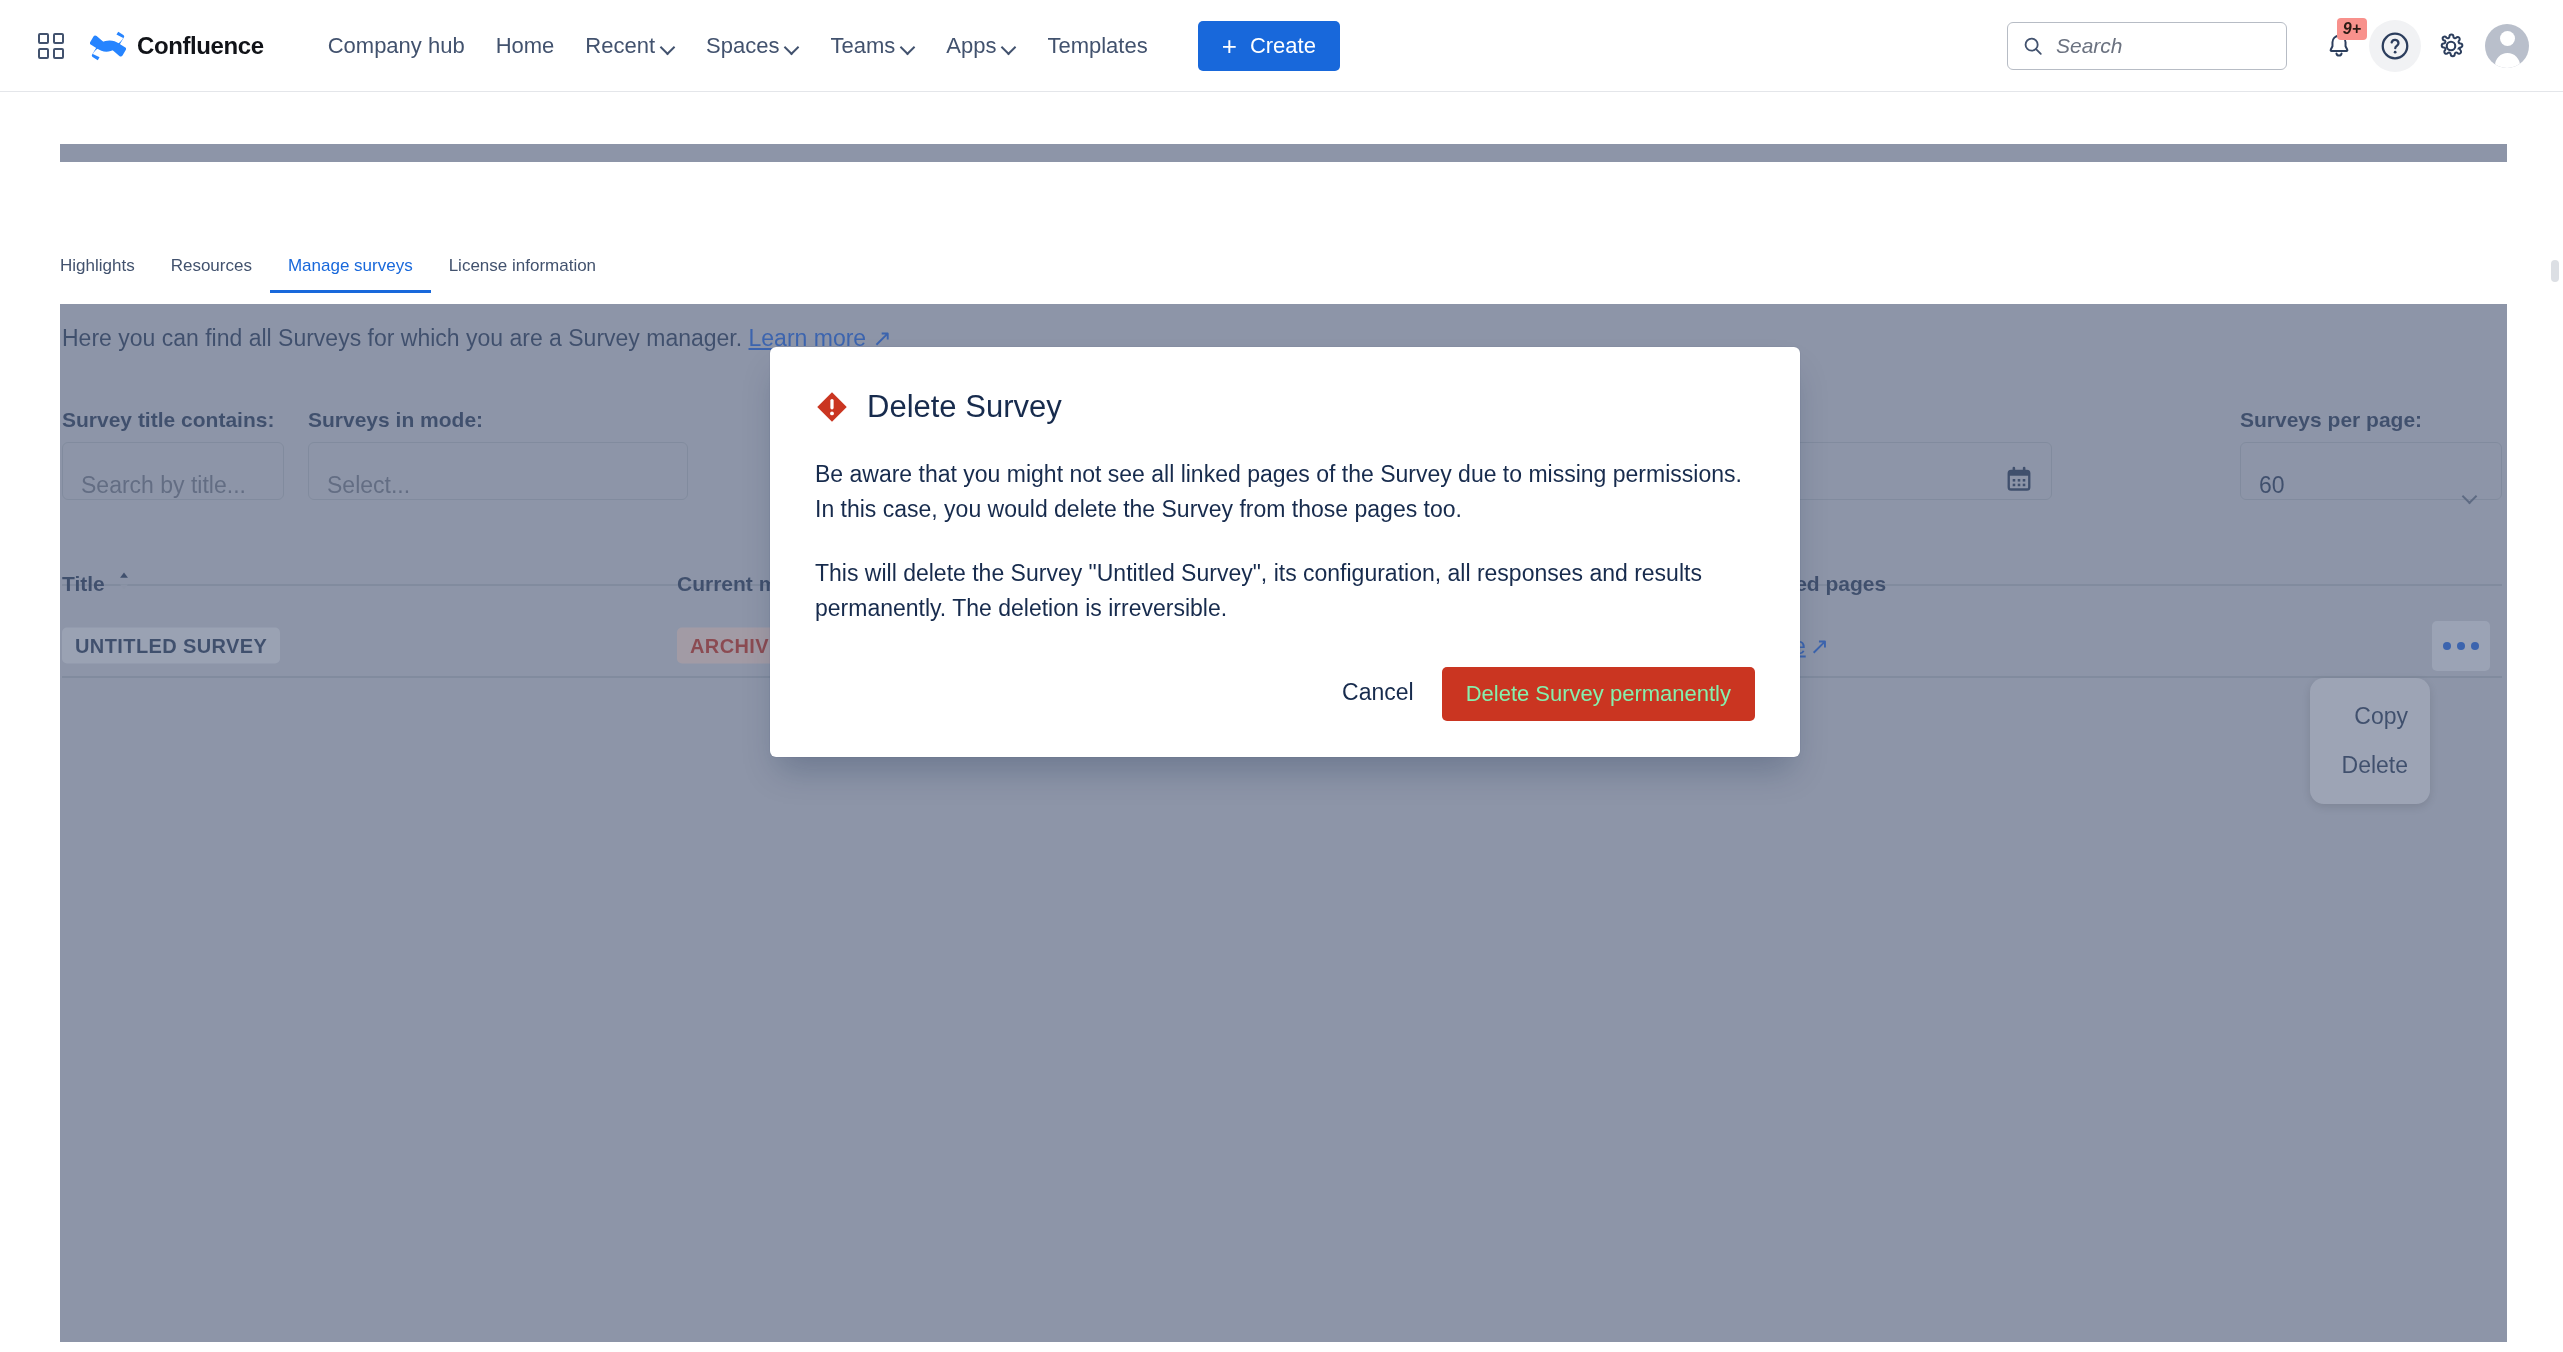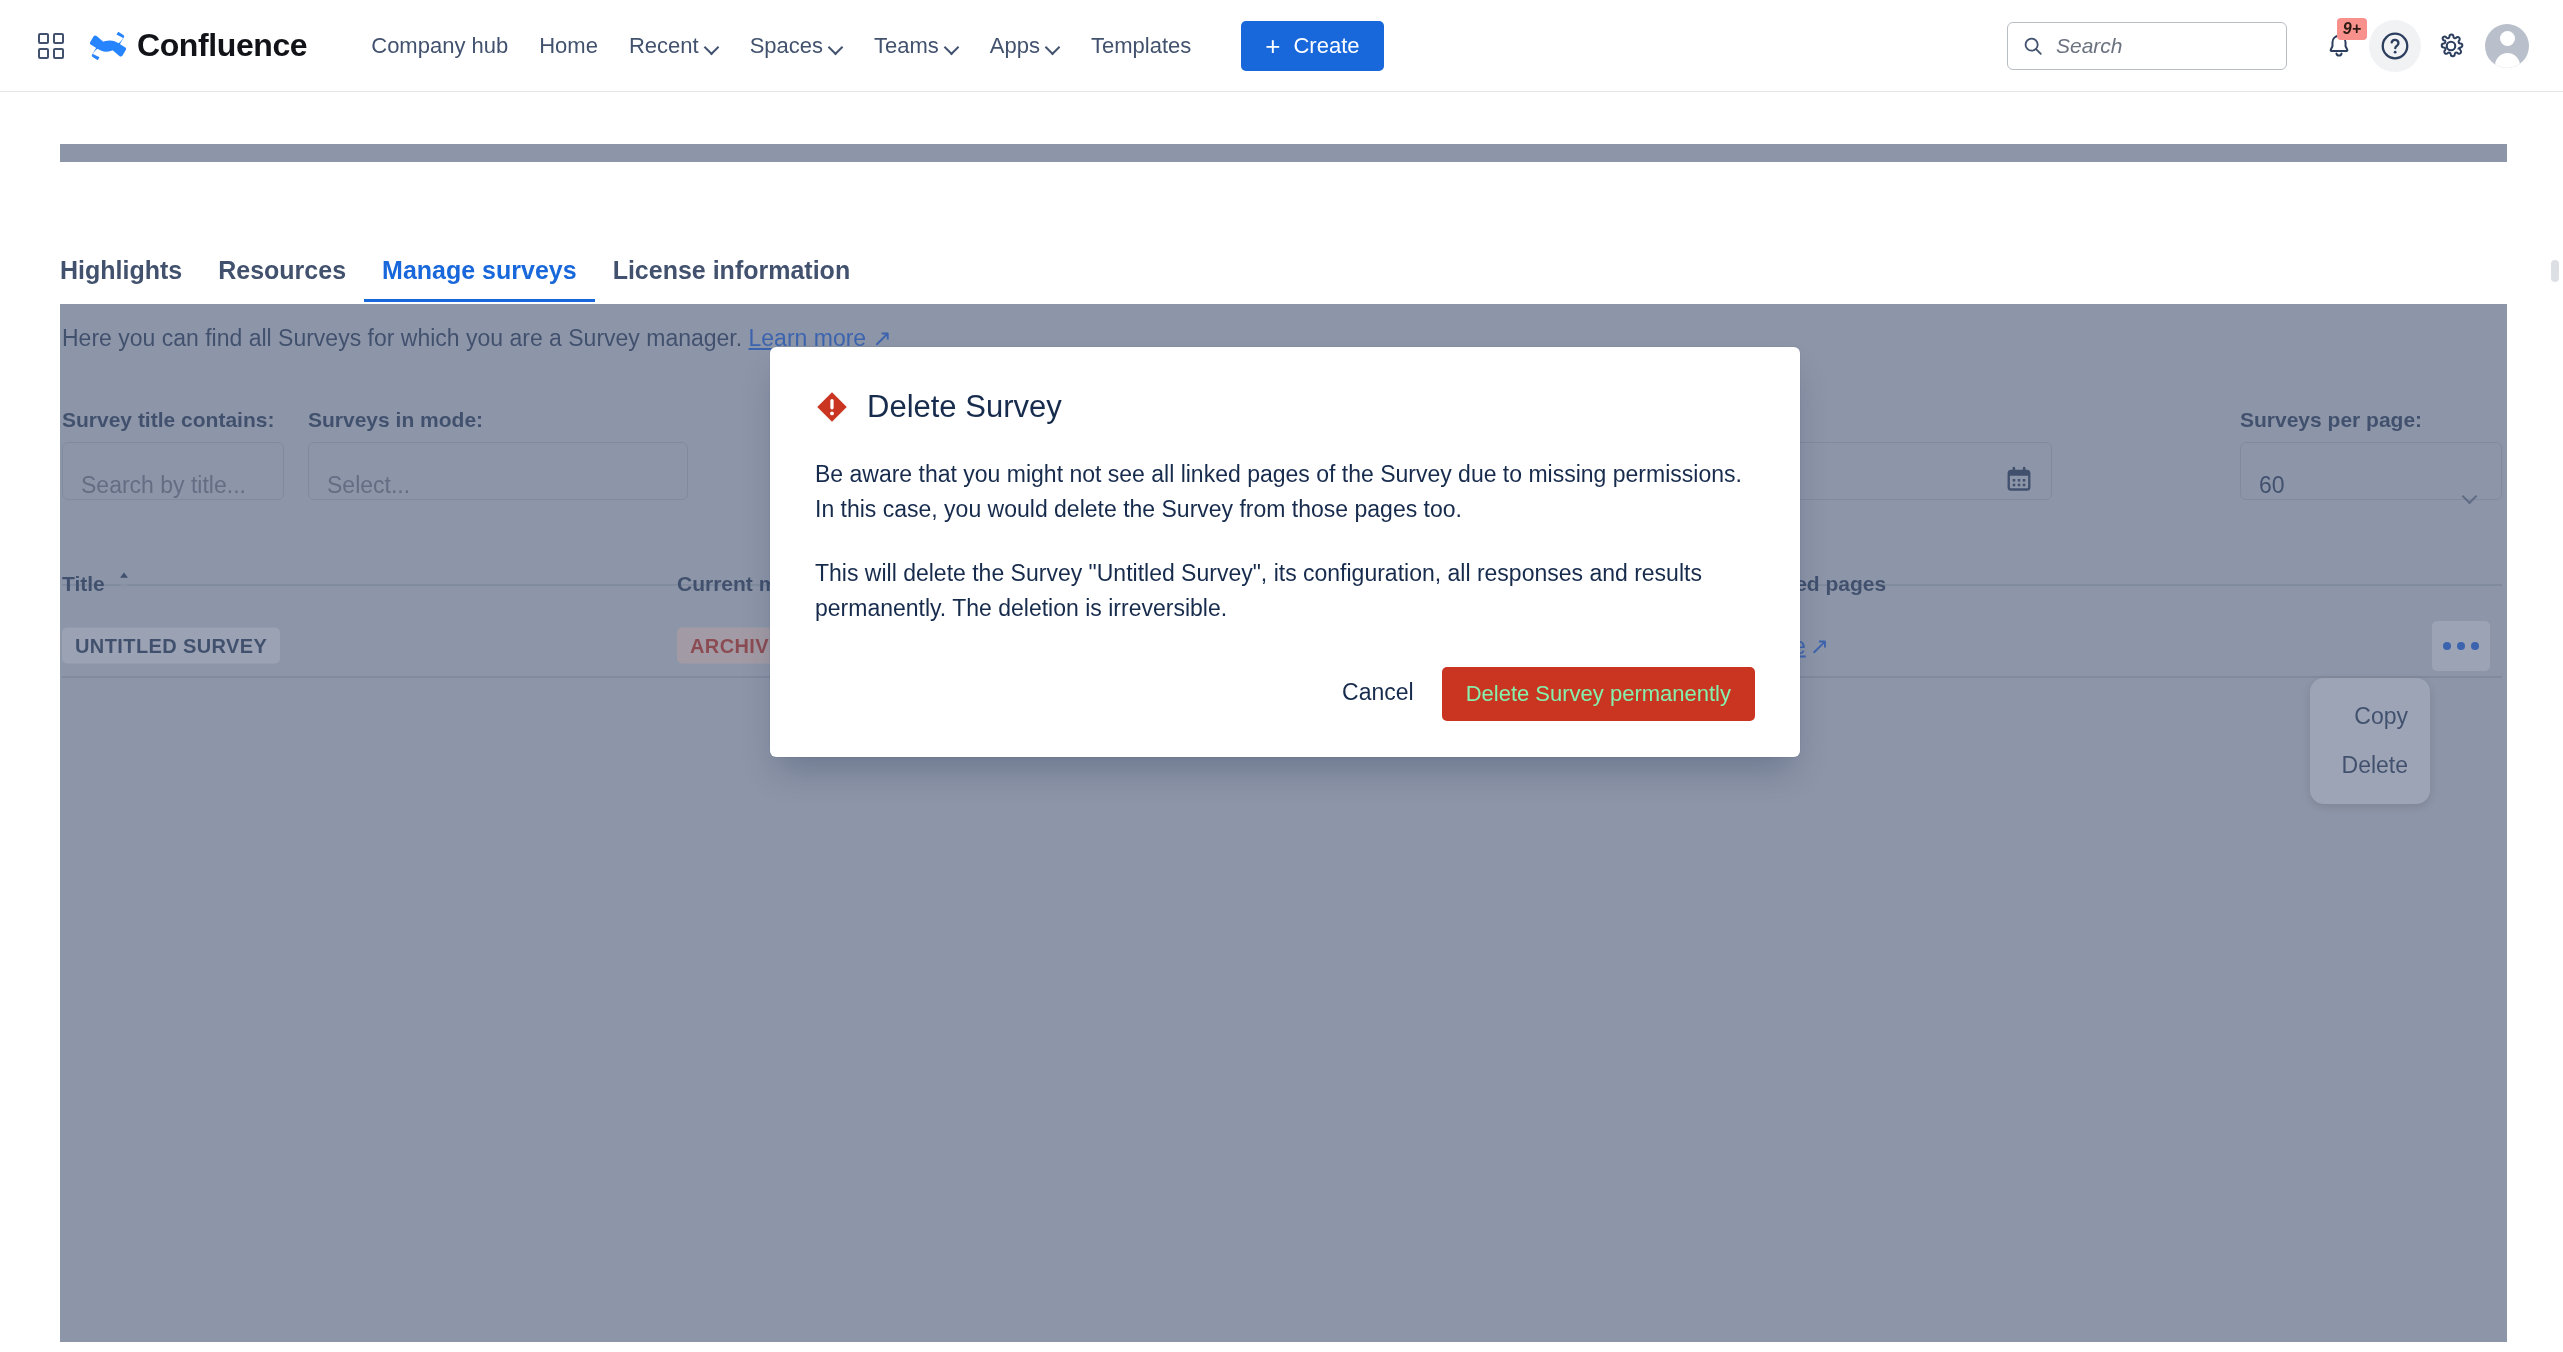--- a/index.html
+++ b/index.html
@@ -22,21 +22,21 @@
     margin-left: 34px; width: 34px; height: 34px;
     display: flex; align-items: center; justify-content: center;
     cursor: pointer; border-radius: 4px;
   }
   .grid-dots { display: grid; grid-template-columns: 11px 11px; grid-template-rows: 11px 11px; gap: 4px; }
   .grid-dots i { display: block; width: 11px; height: 11px; border: 2px solid #42526e; border-radius: 2px; }
 
   .brand { display: flex; align-items: center; margin-left: 22px; cursor: pointer; }
   .brand svg { display: block; }
   .brand-text {
-    font-size: 32px; font-weight: 600; color: #111318;
+    font-size: 24px; font-weight: 600; color: #111318;
     margin-left: 11px; letter-spacing: -0.4px;
   }
 
   .navlinks { display: flex; align-items: center; margin-left: 50px; gap: 3px; }
   .navitem {
     display: flex; align-items: center; gap: 7px;
     font-size: 22px; color: #42526e; padding: 10px 14px;
     border-radius: 4px; cursor: pointer; white-space: nowrap;
   }
   .chev { width: 13px; height: 8px; position: relative; display: inline-block; }
@@ -97,23 +97,23 @@
     position: absolute; top: 52px; left: 60px;
     width: 2447px; height: 18px;
     background: #8d95a8;
   }
 
   .tabs {
     position: absolute; top: 164px; left: 60px;
     display: flex; align-items: flex-end; gap: 0;
   }
   .tab {
-    font-size: 25px; color: #42526e;
+    font-size: 17px; color: #42526e;
     padding: 0 18px 14px 18px; cursor: pointer;
-    border-bottom: 3px solid transparent; white-space: nowrap; font-weight: bold;
+    border-bottom: 3px solid transparent; white-space: nowrap;
   }
   .tab:first-child { padding-left: 0; }
   .tab.active { color: #1868db; border-bottom-color: #1868db; }
 
   
   .dim-region {
     position: absolute; top: 212px; left: 60px;
     width: 2447px; height: 1038px;
     background: #8d95a8;
   }

